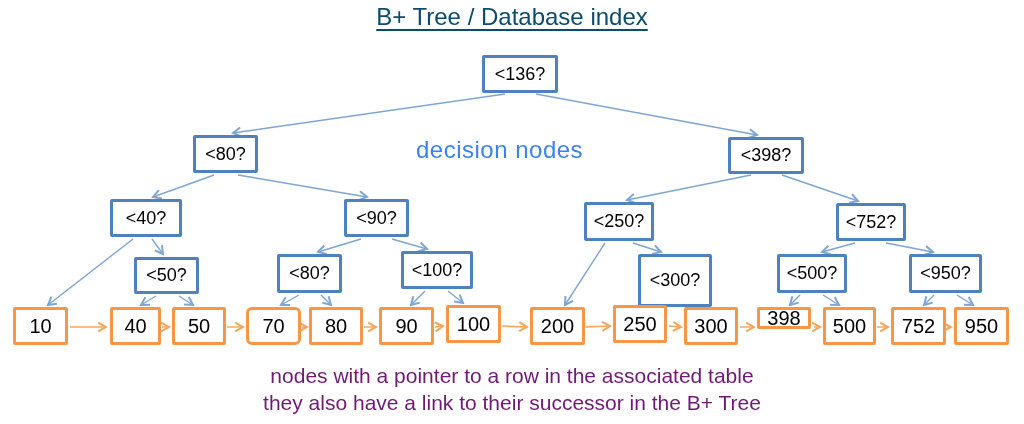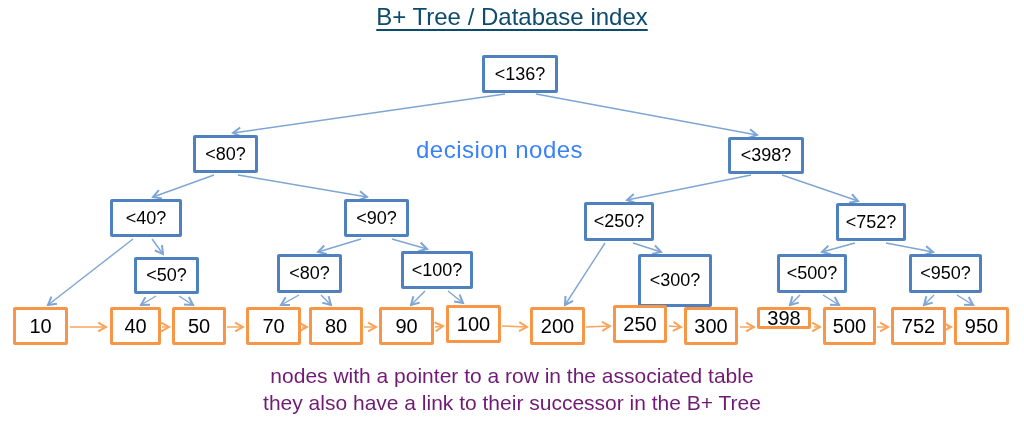--- a/index.html
+++ b/index.html
@@ -140,21 +140,21 @@
   <div class="dnode" style="left:134px;top:257px;width:65px;height:37px;">&lt;50?</div>
   <div class="dnode" style="left:277px;top:254px;width:65px;height:39px;">&lt;80?</div>
   <div class="dnode" style="left:401px;top:251px;width:72px;height:38px;">&lt;100?</div>
   <div class="dnode" style="left:638px;top:254px;width:74px;height:53px;">&lt;300?</div>
   <div class="dnode" style="left:777px;top:254px;width:70px;height:39px;">&lt;500?</div>
   <div class="dnode" style="left:909px;top:254px;width:73px;height:39px;">&lt;950?</div>
 
   <div class="lnode" style="left:13px;top:307px;width:55px;height:38px;">10</div>
   <div class="lnode" style="left:110px;top:307px;width:51px;height:38px;">40</div>
   <div class="lnode" style="left:172px;top:307px;width:54px;height:38px;">50</div>
-  <div class="lnode" style="left:246px;top:307px;width:55px;height:38px;">70</div>
+  <div class="lnode" style="left:246px;top:307px;width:55px;height:38px;border-radius:6px;">70</div>
   <div class="lnode" style="left:309px;top:307px;width:54px;height:38px;">80</div>
   <div class="lnode" style="left:379px;top:307px;width:55px;height:38px;">90</div>
   <div class="lnode" style="left:446px;top:305px;width:55px;height:38px;">100</div>
   <div class="lnode" style="left:530px;top:307px;width:55px;height:38px;">200</div>
   <div class="lnode" style="left:613px;top:305px;width:54px;height:38px;">250</div>
   <div class="lnode" style="left:684px;top:307px;width:54px;height:38px;">300</div>
   <div class="lnode" style="left:757px;top:307px;width:54px;height:22px;">398</div>
   <div class="lnode" style="left:823px;top:307px;width:53px;height:38px;">500</div>
   <div class="lnode" style="left:891px;top:307px;width:55px;height:38px;">752</div>
   <div class="lnode" style="left:954px;top:307px;width:55px;height:38px;">950</div>

